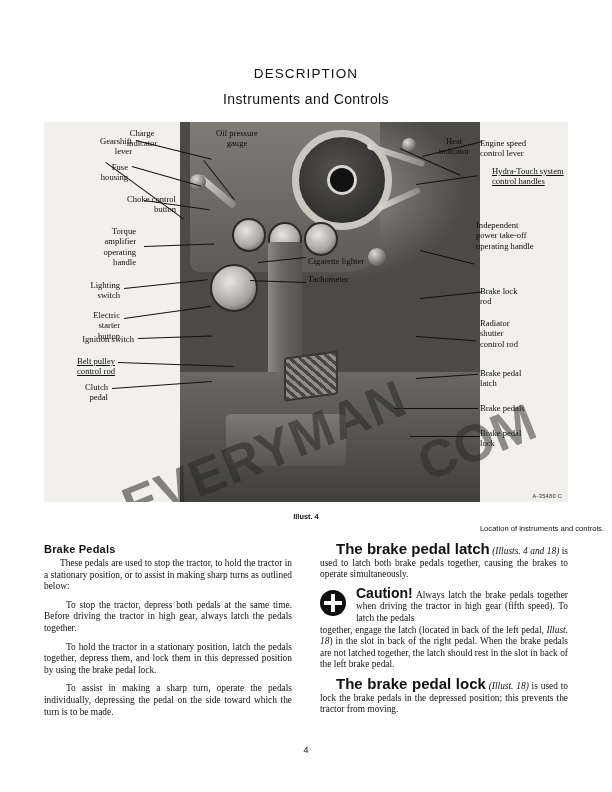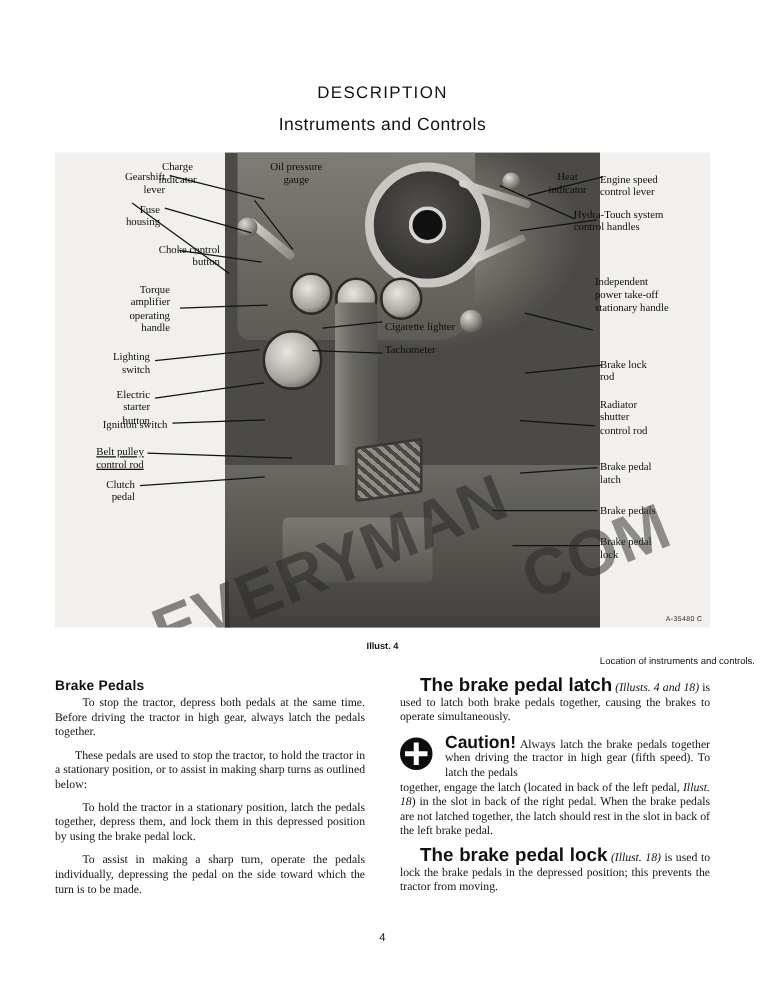--- a/index.html
+++ b/index.html
@@ -271,25 +271,25 @@
 
     <div class="cl c" style="left:62px;top:6px;width:72px;white-space:pre-line;">Charge
 indicator</div>
     <div class="cl c" style="left:152px;top:6px;width:82px;white-space:pre-line;">Oil pressure
 gauge</div>
     <div class="cl c" style="left:382px;top:14px;width:56px;white-space:pre-line;">Heat
 indicator</div>
 
     <div class="cl l" style="left:436px;top:16px;width:90px;white-space:pre-line;">Engine speed
 control lever</div>
-    <div class="cl l" style="left:415px;top:44px;width:100px;white-space:pre-line;">Hydra-Touch system
+    <div class="cl l" style="left:448px;top:44px;width:100px;white-space:pre-line;text-decoration:underline;">Hydra-Touch system
 control handles</div>
     <div class="cl l" style="left:432px;top:98px;width:90px;white-space:pre-line;">Independent
 power take-off
-stationary handle</div>
+operating handle</div>
     <div class="cl l" style="left:436px;top:164px;width:70px;white-space:pre-line;">Brake lock
 rod</div>
     <div class="cl l" style="left:436px;top:196px;width:84px;white-space:pre-line;">Radiator
 shutter
 control rod</div>
     <div class="cl l" style="left:436px;top:246px;width:76px;white-space:pre-line;">Brake pedal
 latch</div>
     <div class="cl l" style="left:436px;top:281px;width:84px;white-space:pre-line;">Brake pedals</div>
     <div class="cl l" style="left:436px;top:306px;width:76px;white-space:pre-line;">Brake pedal
 lock</div>
@@ -301,22 +301,22 @@
     <div class="wm2">COM</div>
 
     <div class="figcode">A-35480 C</div>
   </div>
 
   <div class="illust">Illust. 4</div>
   <div class="capt">Location of instruments and controls.</div>
 
   <div class="col-l">
     <div class="sechead">Brake Pedals</div>
+    <p class="b">These pedals are used to stop the tractor, to hold the tractor in a stationary position, or to assist in making sharp turns as outlined below:</p>
     <p class="b ind">To stop the tractor, depress both pedals at the same time.  Before driving the tractor in high gear, always latch the pedals together.</p>
-    <p class="b">These pedals are used to stop the tractor, to hold the tractor in a stationary position, or to assist in making sharp turns as outlined below:</p>
     <p class="b ind">To hold the tractor in a stationary position, latch the pedals together, depress them, and lock them in this depressed position by using the brake pedal lock.</p>
     <p class="b ind">To assist in making a sharp turn, operate the pedals individually, depressing the pedal on the side toward which the turn is to be made.</p>
   </div>
 
   <div class="col-r">
     <p class="b"><b>The brake pedal latch</b> <i>(Illusts. 4 and 18)</i><span> is used to latch both brake pedals together, causing the brakes to operate simultaneously.</span></p>
 
     <div class="caution">
       <div class="ico"></div>
       <div class="txt">

